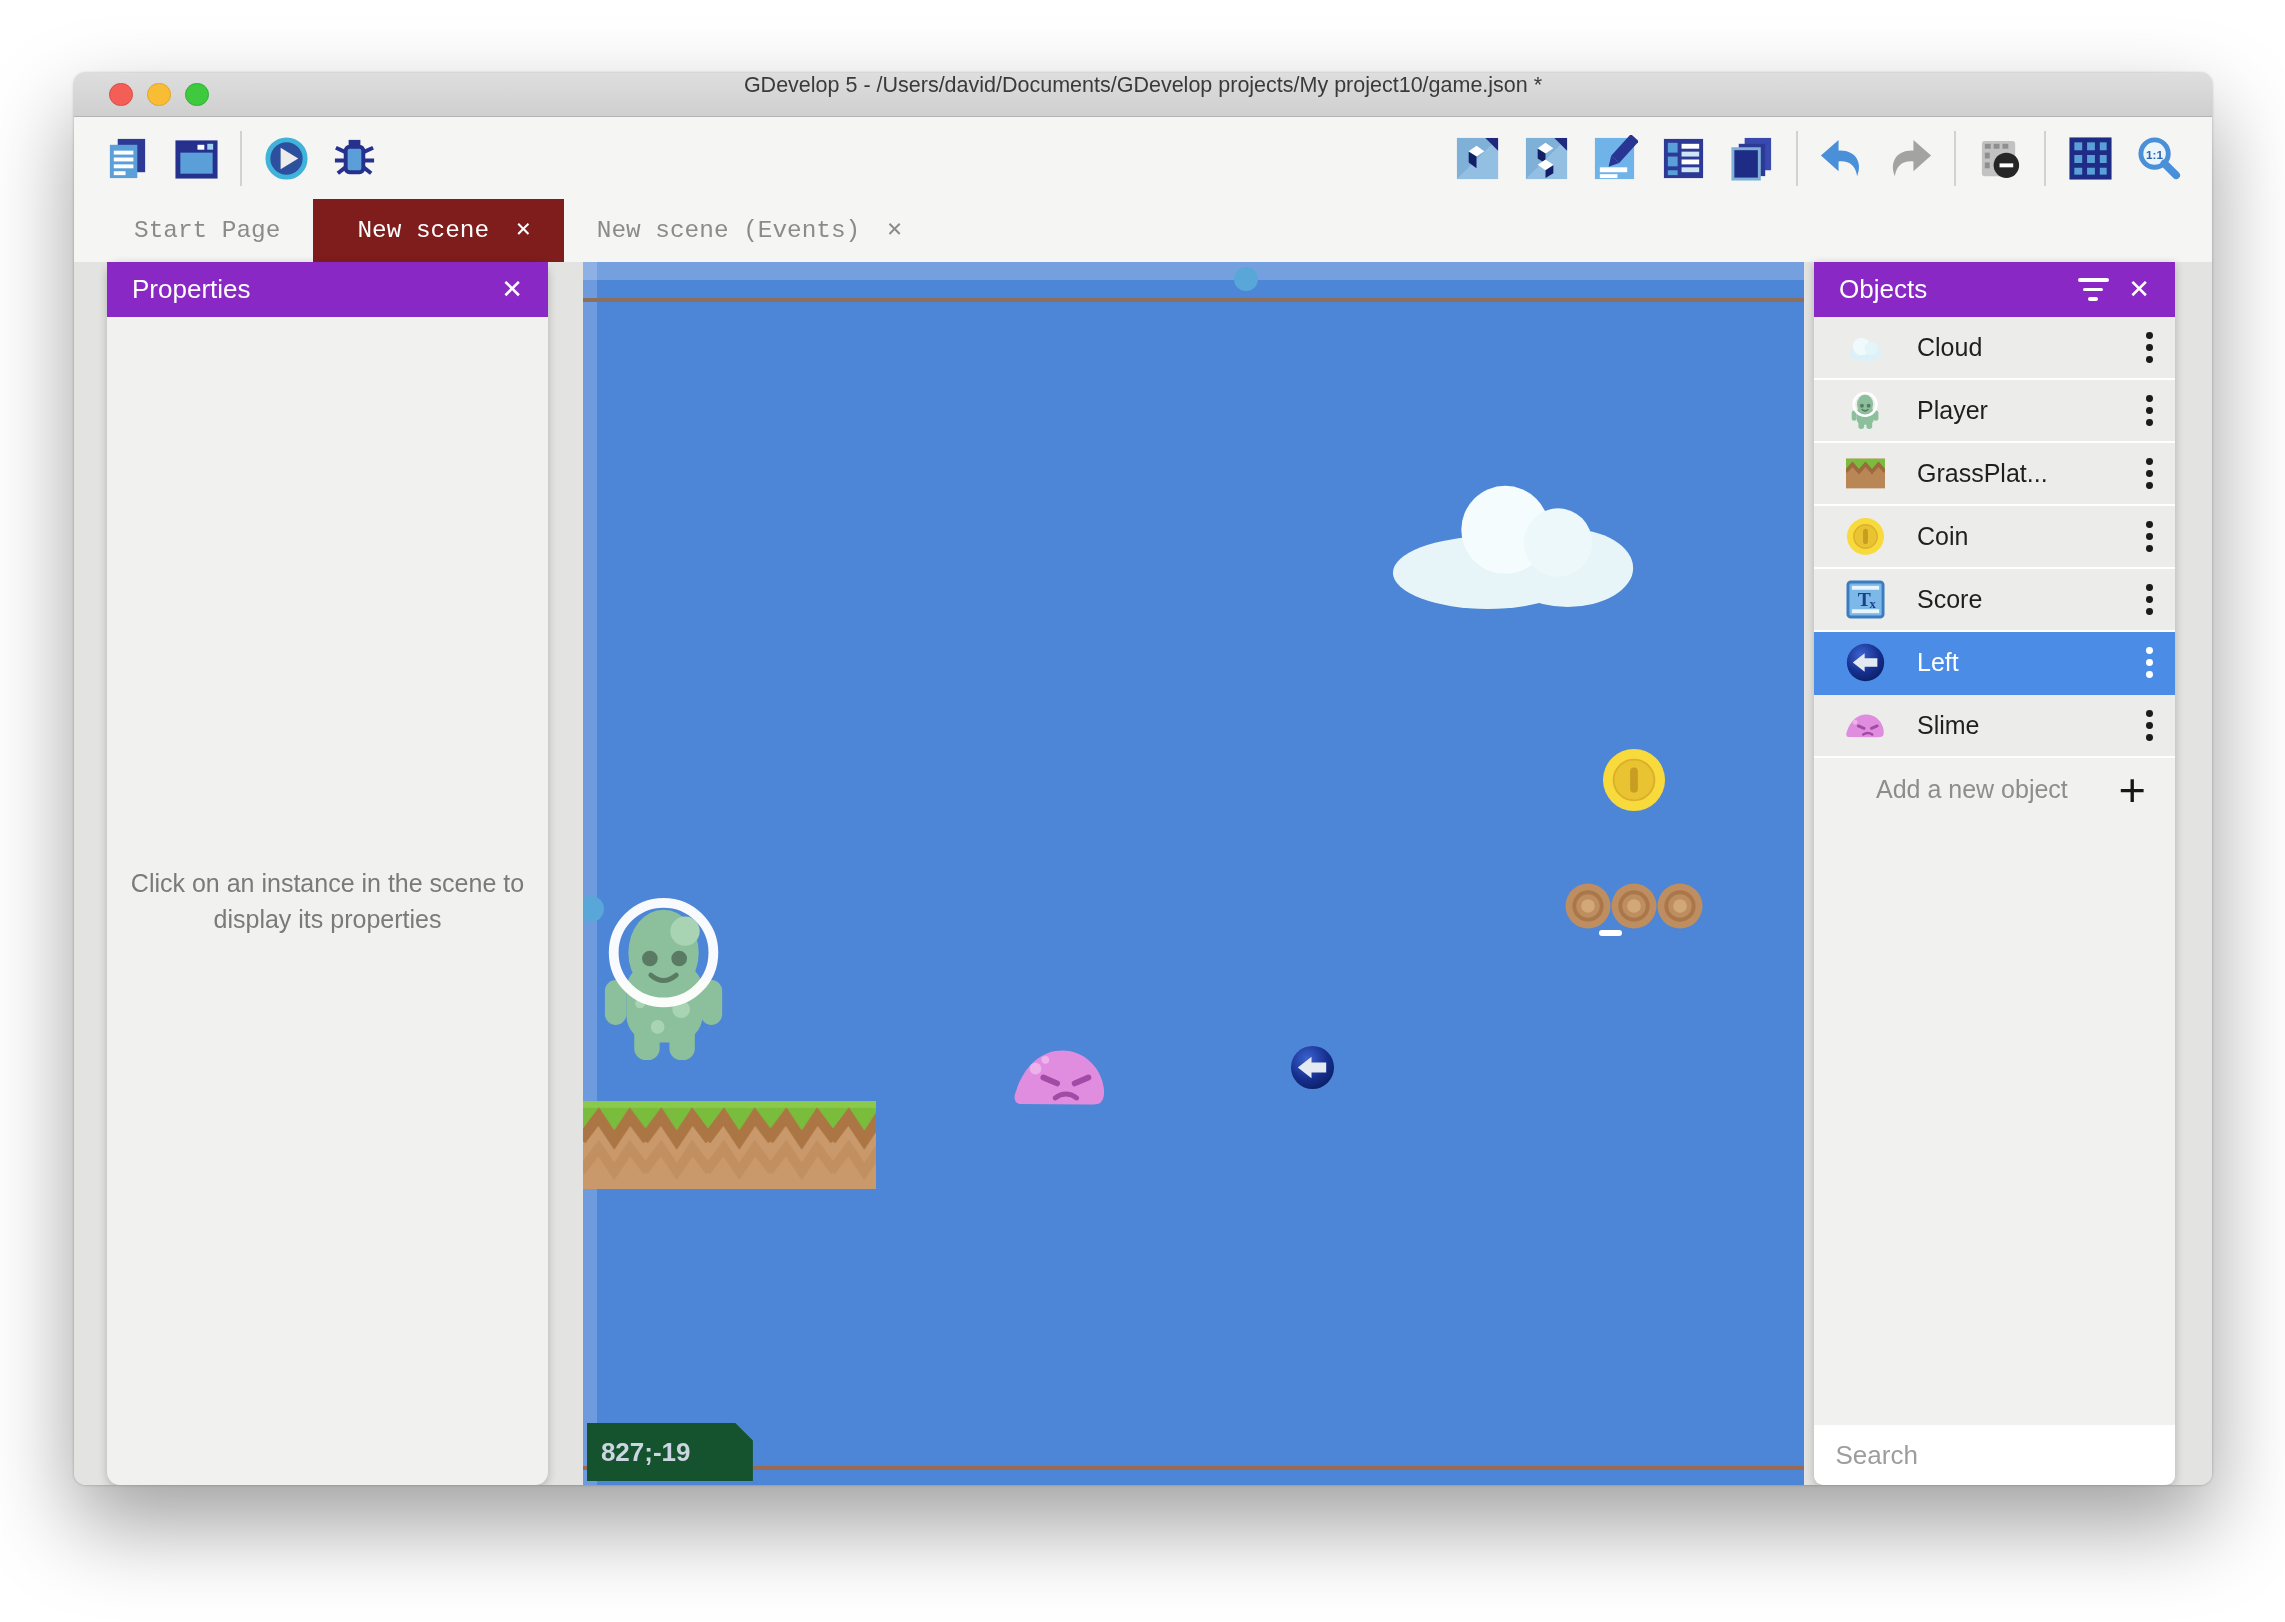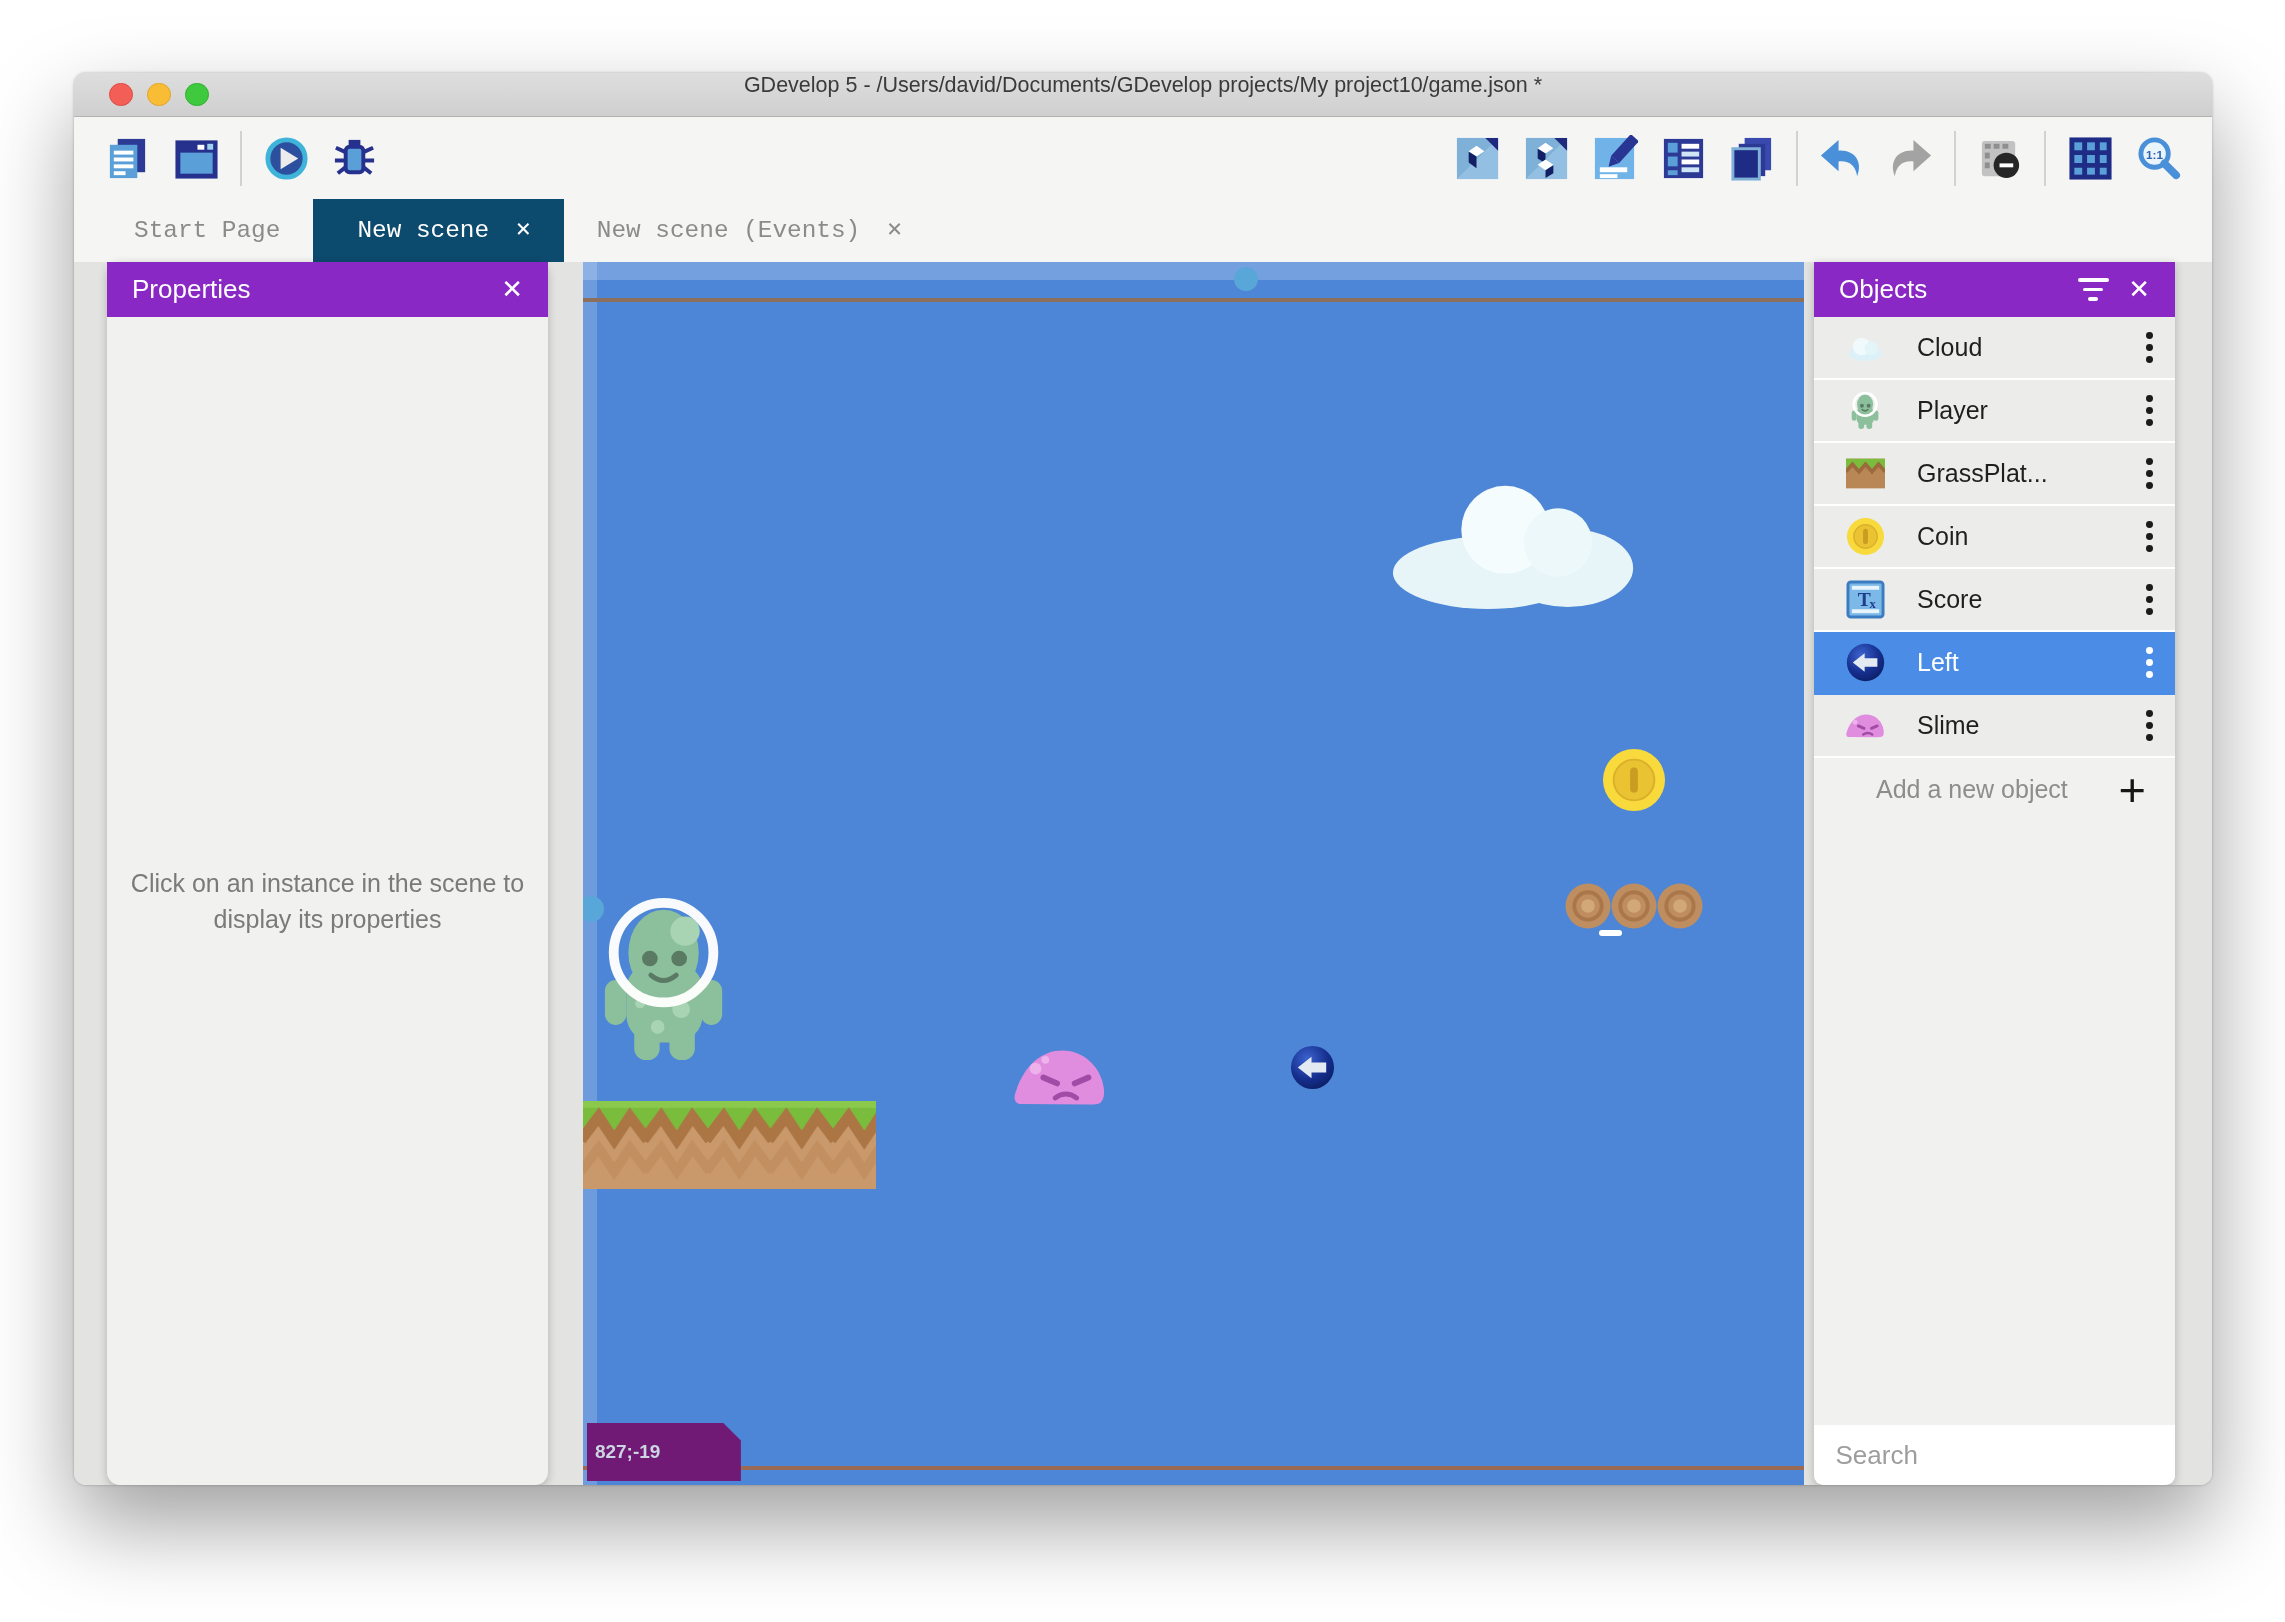--- a/index.html
+++ b/index.html
@@ -19,21 +19,21 @@
   .title{flex:1;text-align:center;font-size:21.5px;color:#3a3a3a;white-space:nowrap;}
   
   .toolbar{height:82px;background:#f5f5f4;display:flex;align-items:center;padding:0 29px;gap:19.5px;flex:0 0 auto;}
   .tb-btn{width:49px;height:49px;display:flex;align-items:center;justify-content:center;}
   .tb-btn svg{width:47px;height:47px;}
   .tb-sep{width:2px;height:55px;background:#d2d2d2;}
   .tb-spacer{flex:1;}
   
   .tabbar{height:63px;background:#f5f5f4;display:flex;align-items:stretch;padding-left:27px;flex:0 0 auto;}
   .tab{display:flex;align-items:center;gap:27px;padding:0 33px;font-size:24.4px;color:#8b8b8b;cursor:default;font-family:Liberation Mono, monospace;}
-  .tab.active{background:#0c4a6e;color:#fff;padding-left:44px;}
+  .tab.active{background:#7f1d1d;color:#fff;padding-left:44px;}
   .tab-close{font-size:24.4px;line-height:1;}
   
   .content{flex:1;display:flex;background:#e3e3e2;padding-left:33px;min-height:0;}
   .panel{background:#f1f1f0;display:flex;flex-direction:column;box-shadow:0 2.9px 9.8px rgba(0,0,0,.22);}
   .panel-header{height:55px;background:#8928c4;color:#fff;display:flex;align-items:center;
                 padding:0 25px;font-size:26px;flex:0 0 auto;}
   .panel-close{margin-left:auto;font-size:26px;color:#fff;}
   
   .properties{width:441px;flex:0 0 auto;border-radius:13px;}
   .prop-body{flex:1;display:flex;align-items:center;justify-content:center;padding:0 15.6px;}
@@ -48,22 +48,22 @@
   .bound-top{left:0;right:0;top:36px;height:3.9px;background:#8c6f5d;}
   .bound-bottom{left:0;right:0;top:1204px;height:3.9px;background:#9a6a55;}
   .cloud-spr{left:807px;top:212px;width:249px;height:137px;}
   .coin-spr{left:1019px;top:486px;width:64px;height:64px;}
   .bridge-spr{left:982px;top:621px;width:138px;height:46px;}
   .bridge-dash{left:1016px;top:668px;width:23.4px;height:5.9px;border-radius:2.9px;background:#fff;}
   .player-spr{left:13.7px;top:632px;width:137px;height:171px;}
   .slime-spr{left:431px;top:785px;width:93px;height:59px;}
   .leftorb-spr{left:707px;top:783px;width:45px;height:45px;}
   .ground{left:0;right:0;top:839px;height:88px;}
-  .coords{left:3.9px;top:1161px;height:58px;min-width:138px;background:#701a75;color:#ccd6e2;
-          font-size:19px;font-weight:bold;display:flex;align-items:center;padding:0 8px;
+  .coords{left:3.9px;top:1161px;height:58px;min-width:138px;background:#14532d;color:#ccd6e2;
+          font-size:26px;font-weight:bold;display:flex;align-items:center;padding:0 14px;
           clip-path:polygon(0 0,calc(100% - 17.6px) 0,100% 17.6px,100% 100%,0 100%);}
   
   .objects{width:361px;margin-left:9.8px;margin-right:37px;flex:0 0 auto;border-radius:0 0 9.8px 9.8px;}
   .obj-header-filter{margin-left:auto;width:43px;display:flex;flex-direction:column;align-items:center;gap:5.9px;}
   .obj-header-filter i{display:block;height:3.9px;background:#fff;border-radius:2px;}
   .obj-header-filter i:nth-child(1){width:31px;}
   .obj-header-filter i:nth-child(2){width:19.5px;}
   .obj-header-filter i:nth-child(3){width:9.8px;}
   .obj-close{margin-left:13.7px;font-size:26px;color:#fff;}
   .obj-row{height:61px;display:flex;align-items:center;border-bottom:2px solid #fff;background:#ececeb;}

